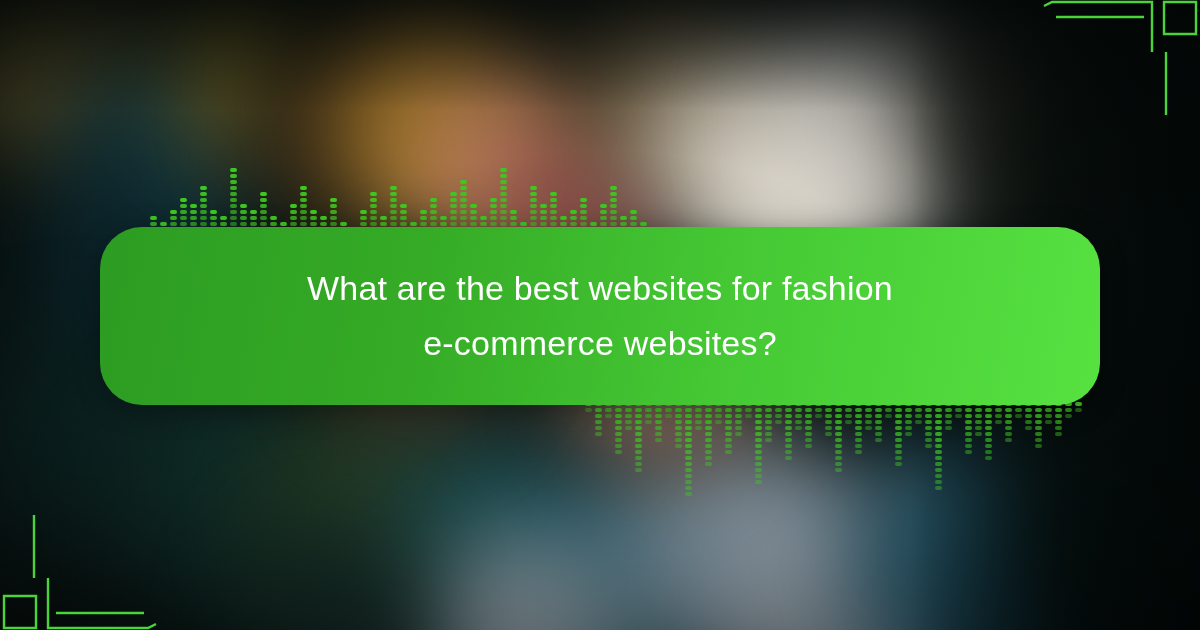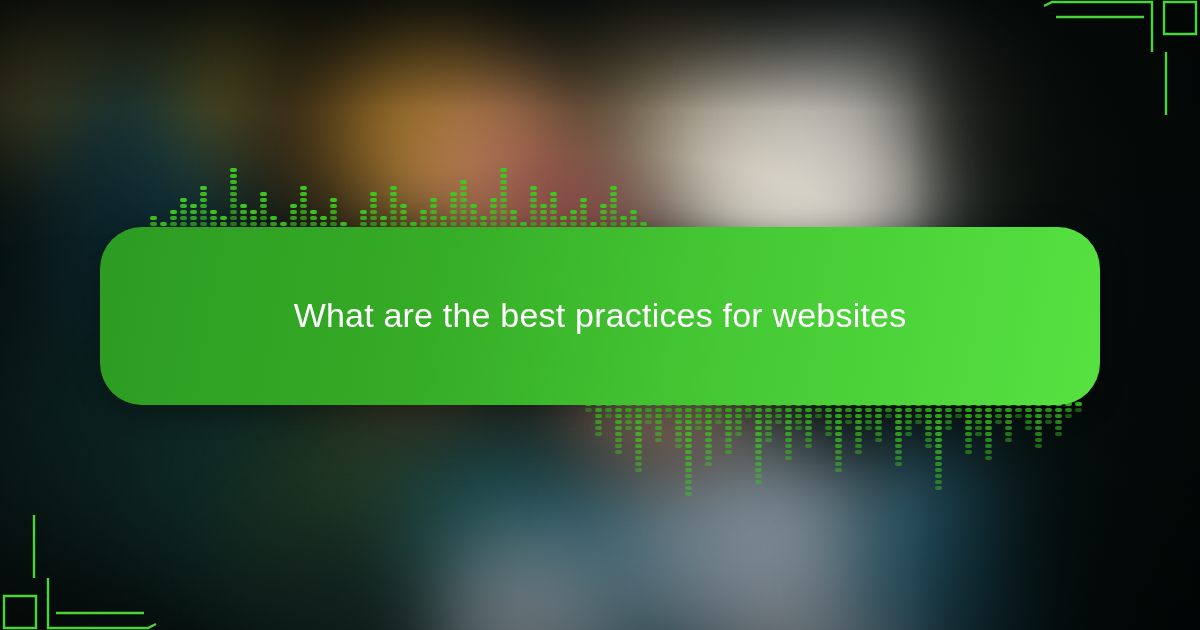--- a/index.html
+++ b/index.html
@@ -977,16 +977,17 @@
         <div class="wdot" style="opacity: 0.725;"></div>
         <div class="wdot" style="opacity: 0.45;"></div>
       </div>
       <div class="wcol-down" style="left: 490px;">
         <div class="wdot" style="opacity: 1;"></div>
         <div class="wdot" style="opacity: 0.45;"></div>
       </div>
     </div>
 
   <div class="card">
-    <div class="card-line">What are the best practices for websites</div>
+    <div class="card-line">What are the best websites for fashion</div>
+    <div class="card-line">e-commerce websites?</div>
   </div>
 
 </div>
 
 </body></html>

